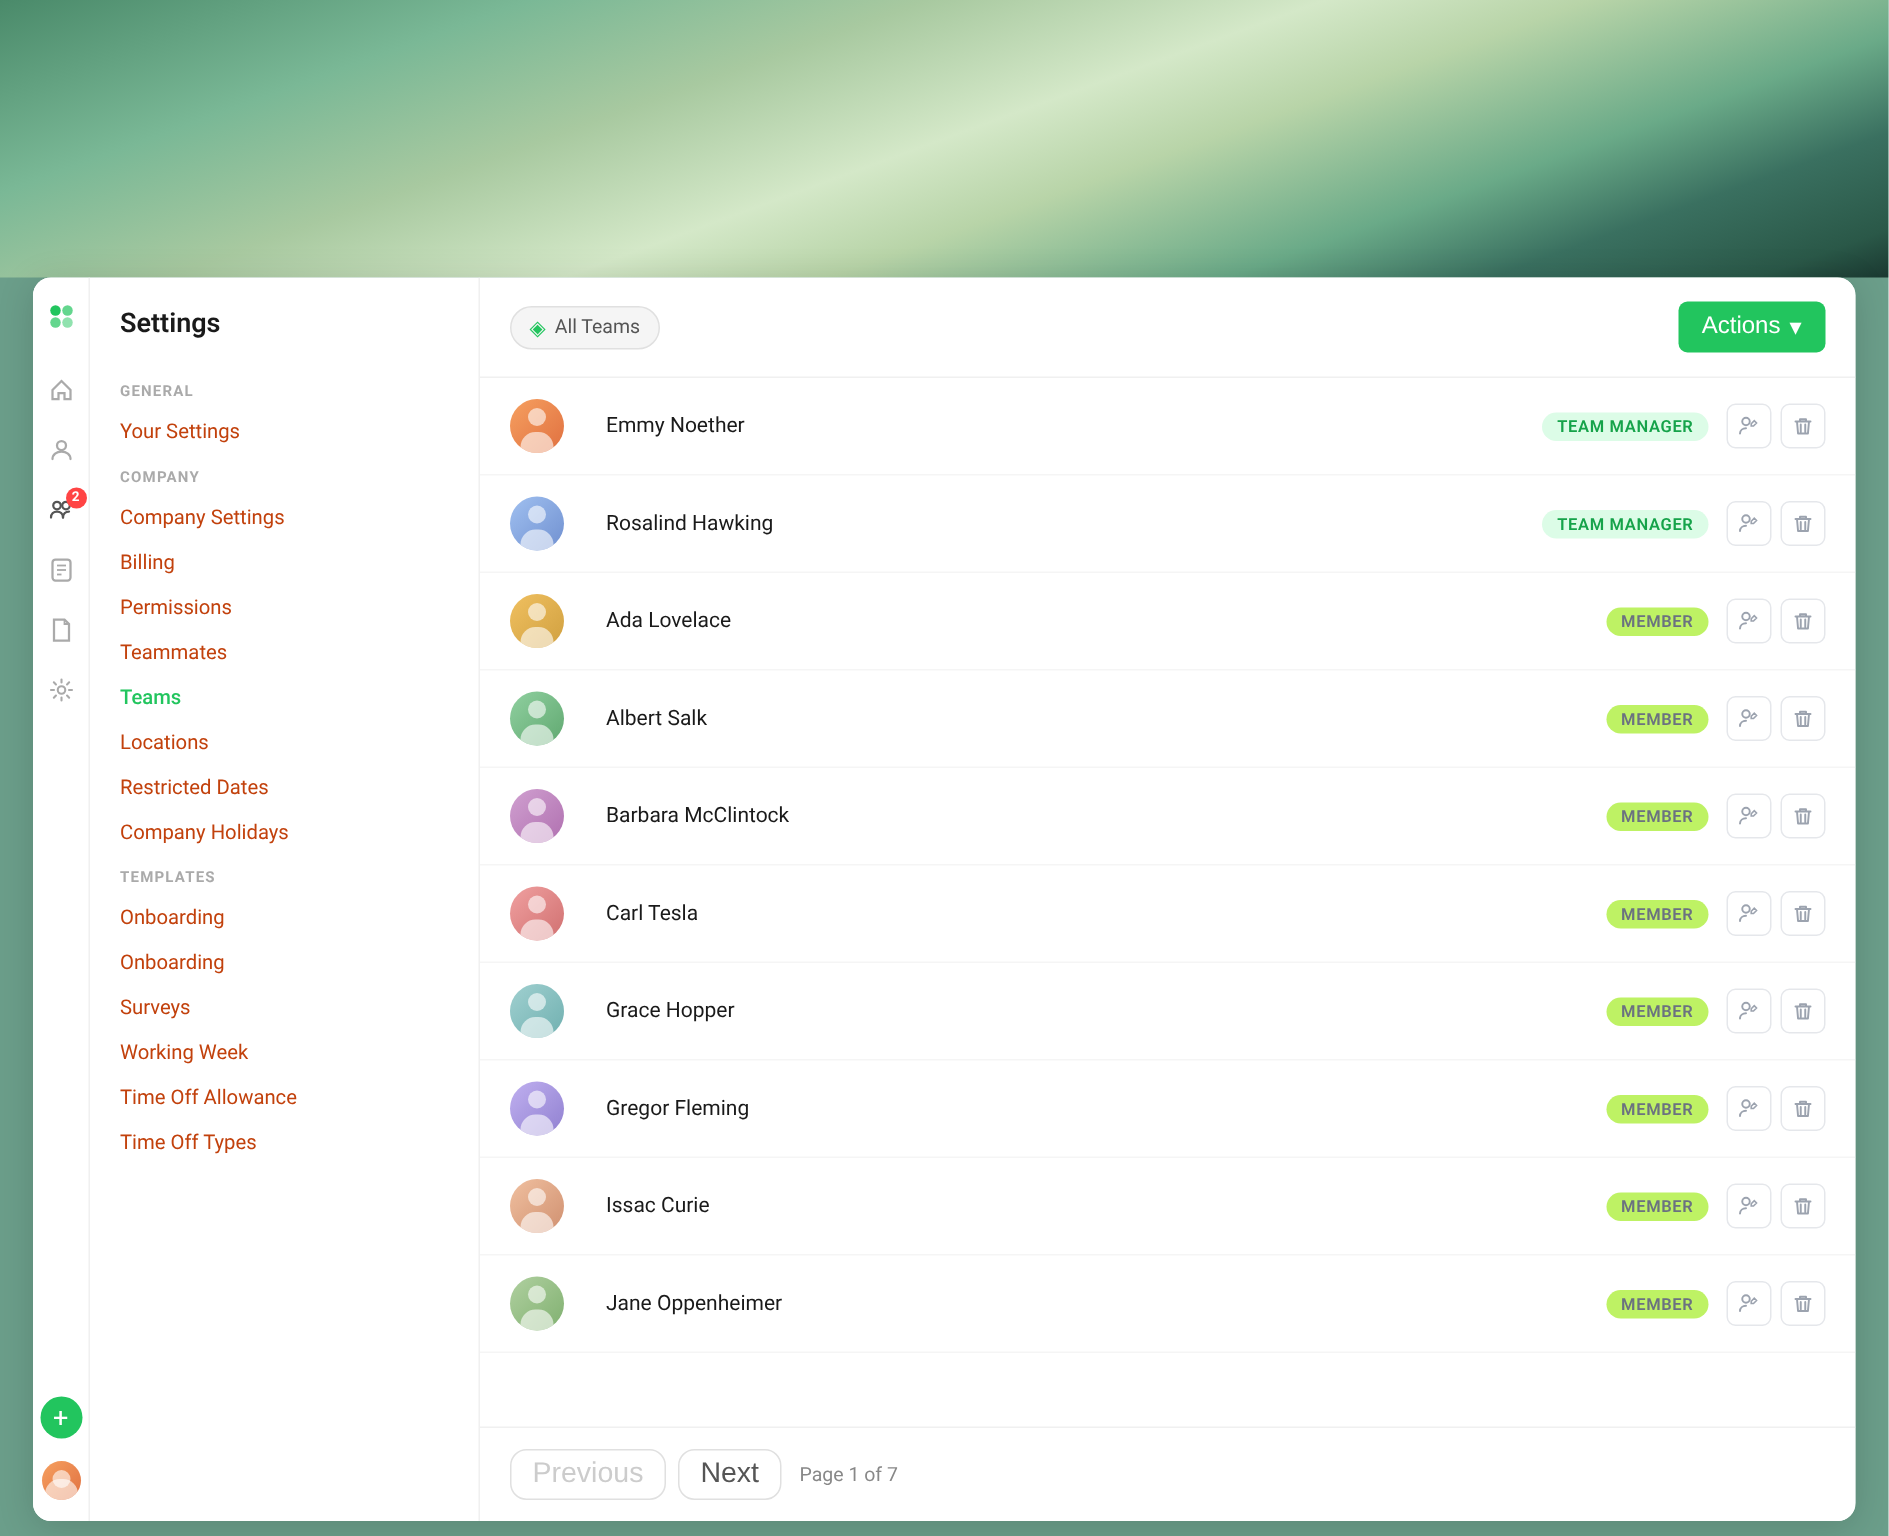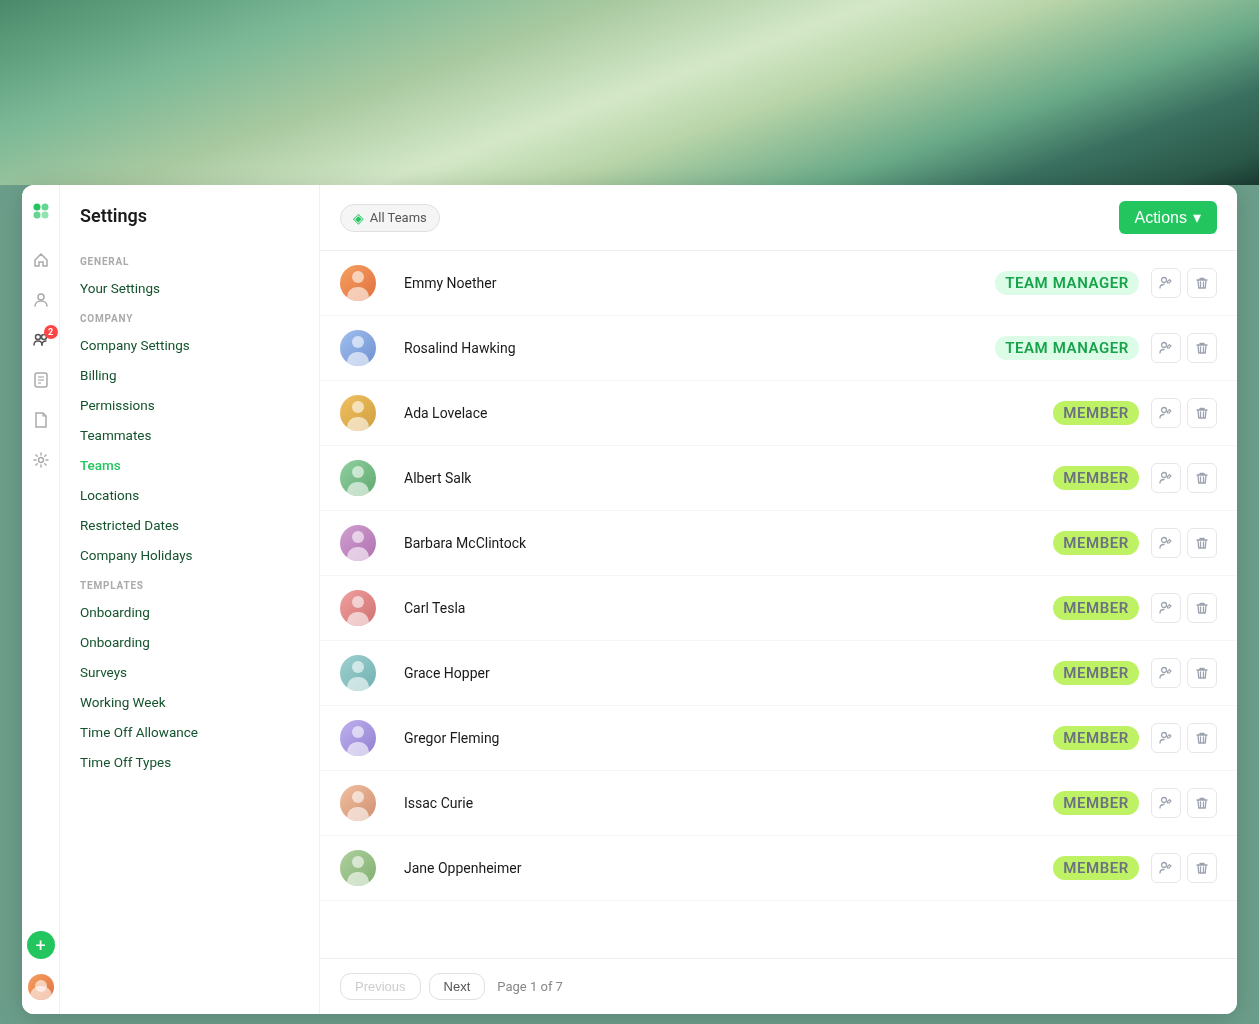--- a/index.html
+++ b/index.html
@@ -129,21 +129,21 @@
       color: #aaa;
       letter-spacing: 0.08em;
       text-transform: uppercase;
       padding: 10px 20px 6px 20px;
     }
 
     .sidebar-item {
       display: block;
       padding: 7px 20px;
       font-size: 13.5px;
-      color: #14532d;
+      color: #c2410c;
       cursor: pointer;
       text-decoration: none;
       border-radius: 0;
       transition: background 0.1s;
     }
     .sidebar-item.active {
       color: #22c55e;
       font-weight: 500;
     }
 
@@ -216,21 +216,21 @@
     }
 
     .member-name {
       flex: 1;
       font-size: 14px;
       color: #1a1a1a;
       margin-left: 16px;
     }
 
     .role-badge {
-      font-size: 15px;
+      font-size: 11px;
       font-weight: 600;
       padding: 3px 10px;
       border-radius: 12px;
       letter-spacing: 0.04em;
       margin-right: 12px;
     }
 
     .role-badge.team-manager {
       background: #dcfce7;
       color: #16a34a;
@@ -268,21 +268,21 @@
       gap: 8px;
       padding: 14px 20px;
       border-top: 1px solid #f0f0f0;
     }
 
     .page-btn {
       padding: 5px 14px;
       border: 1px solid #e0e0e0;
       border-radius: 11px;
       background: #fff;
-      font-size: 13px;
+      font-size: 19px;
       color: #555;
       cursor: pointer;
     }
     .page-btn.disabled { color: #ccc; cursor: not-allowed; }
 
     .page-info {
       font-size: 13px;
       color: #888;
       margin-left: 4px;
     }

